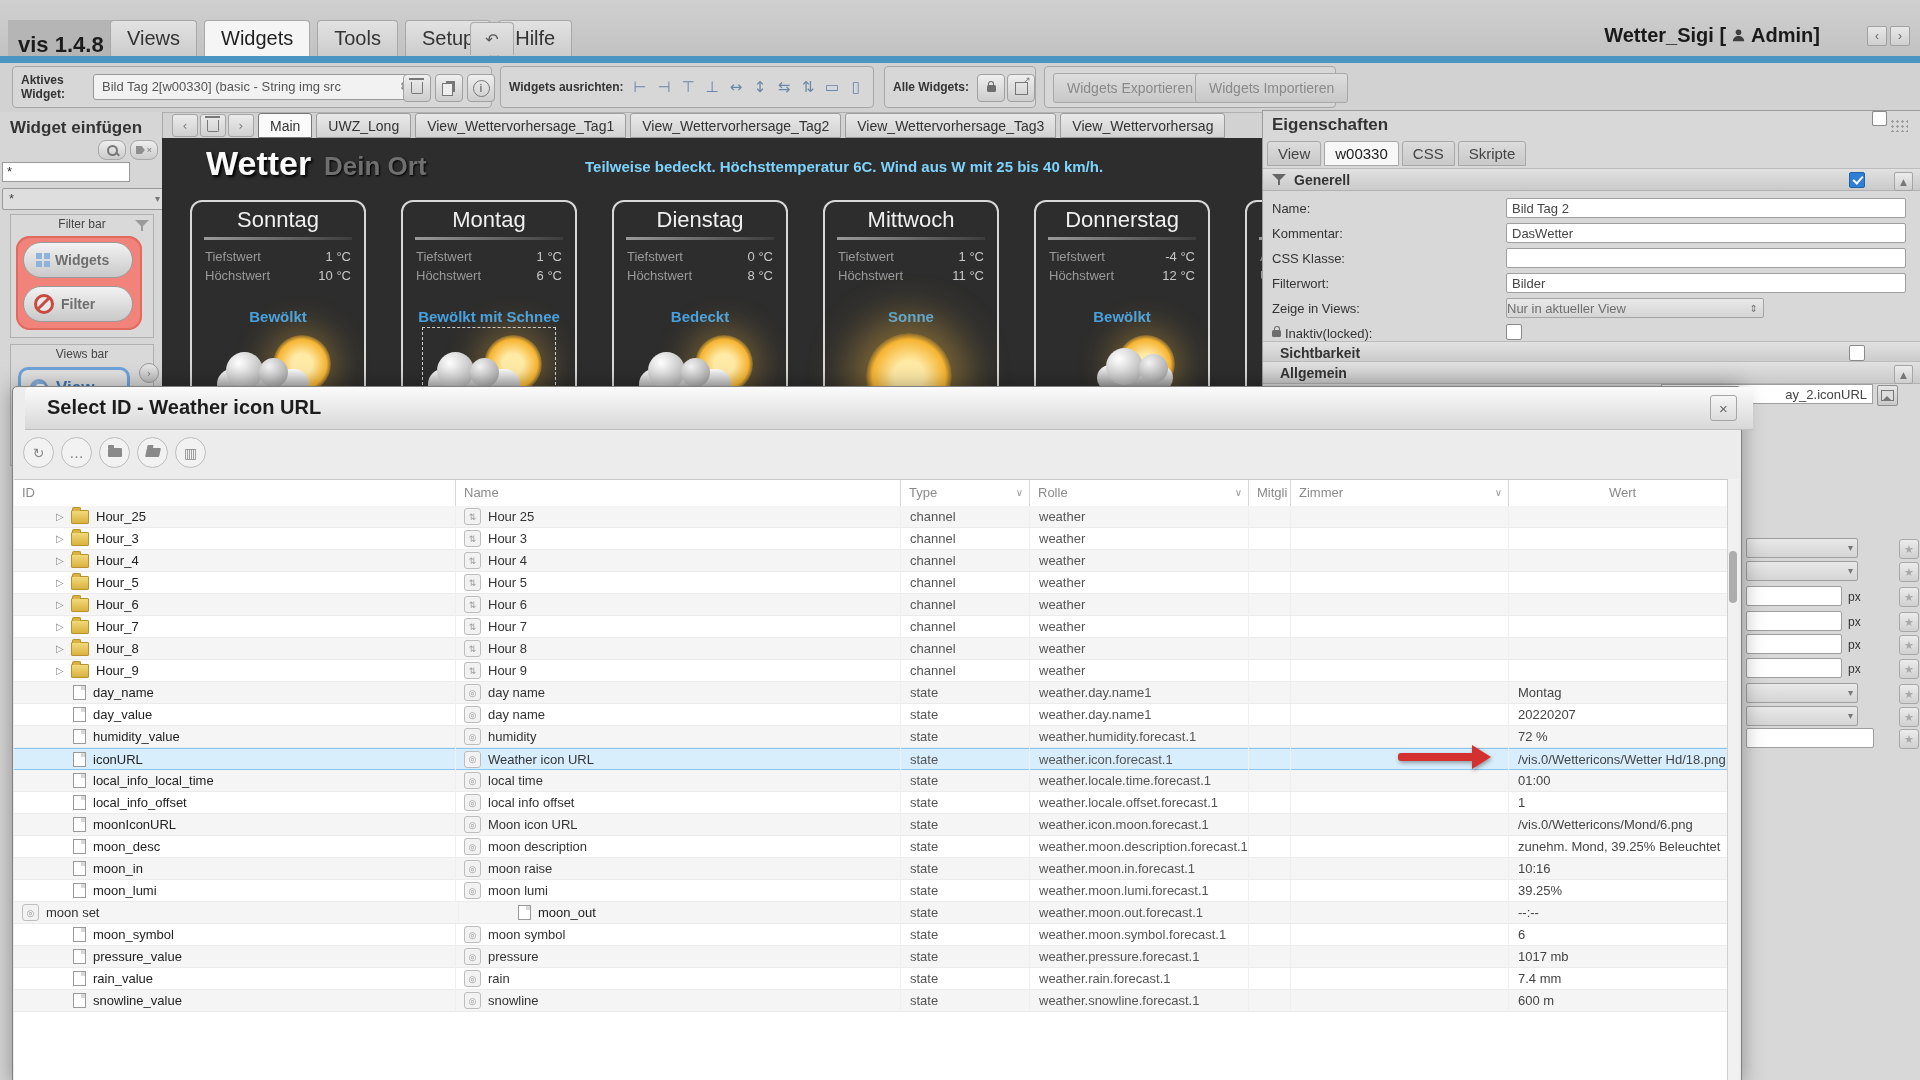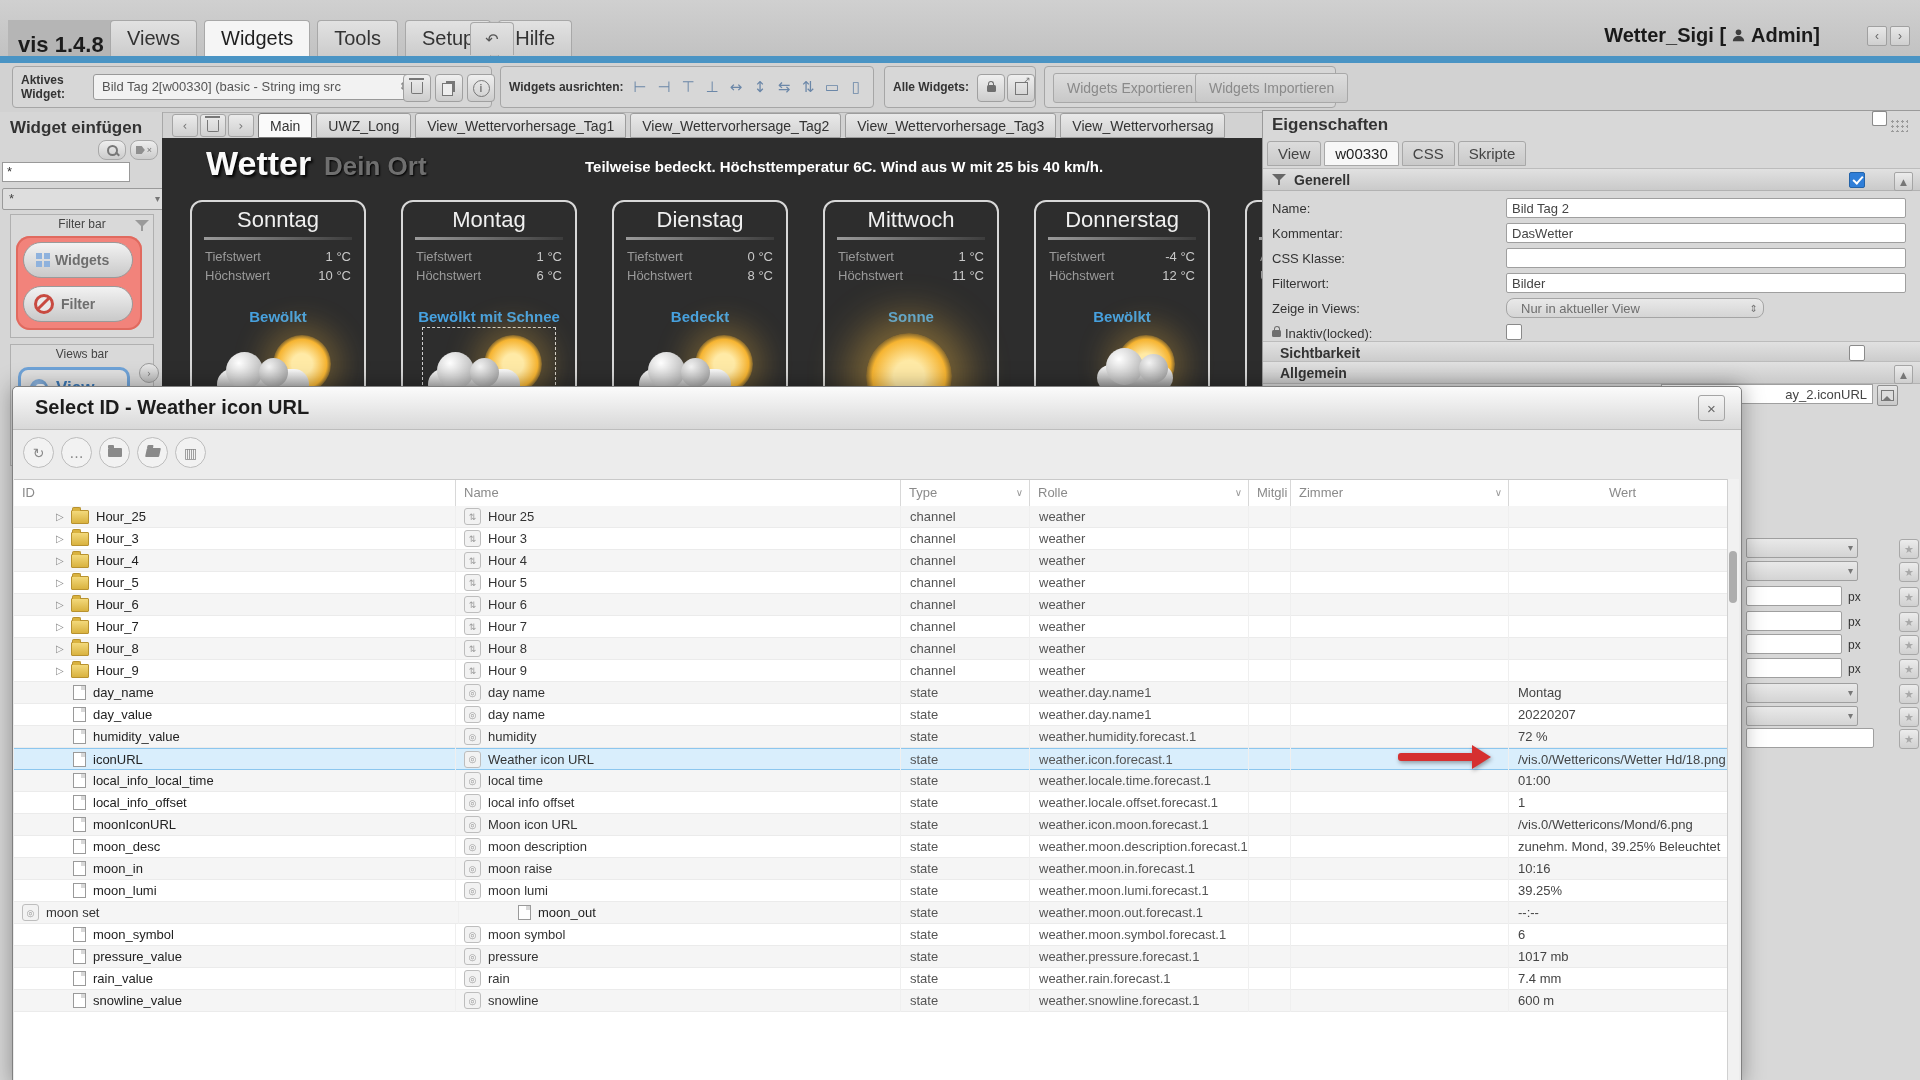--- a/index.html
+++ b/index.html
@@ -96,21 +96,21 @@
           background:linear-gradient(#ebebeb,#d0d0d0);color:#777;font-size:12px;display:flex;align-items:center;justify-content:center}
   #vtb1{left:10px}#vtb2{left:38px}#vtb3{left:66px}
   .vt-tabs{position:absolute;left:96px;top:1px;display:flex;gap:4px;width:1000px;overflow:hidden}
   .vt-tab{height:23px;padding:0 11px;background:linear-gradient(#e9e9e9,#d2d2d2);border:1px solid #9d9d9d;
           font-size:14px;color:#333;display:flex;align-items:center;border-radius:3px 3px 0 0;white-space:nowrap;flex:none}
   .vt-tab.active{background:#fafafa;border-color:#777}
   
   .weather{position:absolute;left:162px;top:138px;width:1100px;height:248px;background:#2d2d2d;overflow:hidden}
   .w-title{position:absolute;left:44px;top:6px;font-size:34px;font-weight:bold;color:#fafafa;text-shadow:2px 2px 3px #000}
   .w-sub{position:absolute;left:162px;top:13px;font-size:26px;font-weight:bold;color:#6f6f6f;text-shadow:1px 1px 2px #000}
-  .w-summary{position:absolute;left:423px;top:20px;font-size:15px;font-weight:bold;color:#ffffff}
+  .w-summary{position:absolute;left:423px;top:20px;font-size:15px;font-weight:bold;color:#7dd3fc}
   .cards{position:absolute;left:28px;top:62px;display:flex;gap:35px}
   .day-card{width:176px;height:240px;border:2px solid #d8d8d8;border-radius:12px;flex:none;position:relative;box-sizing:border-box}
   .dc-title{text-align:center;margin-top:5px;font-size:22px;color:#f0f0f0}
   .dc-divider{height:3px;margin:4px 12px 7px;background:linear-gradient(90deg,#9a9a9a,#3d3d3d)}
   .dc-row{display:flex;justify-content:space-between;padding:0 13px;font-size:13px;line-height:19px}
   .dc-row .lab{color:#9a9a9a}.dc-row .val{color:#c9c9c9}
   .dc-cond{text-align:center;color:#46a1e0;font-weight:bold;font-size:15px;margin-top:23px}
   .dc-cond2{text-align:center;color:#46a1e0;font-weight:bold;font-size:15px}
   .icon-zone{position:relative;width:126px;height:110px;margin:6px auto 0}
   .sun{position:absolute;right:10px;top:4px;width:58px;height:58px;border-radius:50%;
@@ -147,21 +147,21 @@
                      border-width:0 2px 2px 0;transform:rotate(42deg)}
   .sec-cb{position:absolute;right:56px;top:3px}
   .sec-arr{position:absolute;right:8px;top:3px;width:17px;height:17px;border:1px solid #a5a5a5;border-radius:2px;
            background:linear-gradient(#ececec,#cfcfcf);color:#777;font-size:9px;display:flex;align-items:center;justify-content:center}
   #p-fields{position:absolute;left:0;top:85px;width:658px}
   .p-row{position:relative;height:25px}
   .p-row .plab{position:absolute;left:9px;top:5px;font-size:13px;color:#333;display:flex;align-items:center;gap:4px}
   .p-row input.pin{position:absolute;left:243px;top:2px;width:400px;height:20px;background:#fff;border:1px solid #9f9f9f;
                    border-radius:2px;font-size:13px;color:#444;padding:0 5px;font-family:"Liberation Sans",sans-serif;box-sizing:border-box}
   .p-row .psel{position:absolute;left:243px;top:2px;width:258px;height:20px;background:linear-gradient(#e9e9e9,#d5d5d5);
-               border:1px solid #a5a5a5;border-radius:8px;font-size:13px;color:#6e6e6e;line-height:19px;padding:0 14px;box-sizing:border-box}
+               border:1px solid #a5a5a5;border-radius:2px;font-size:13px;color:#6e6e6e;line-height:19px;padding:0 0;box-sizing:border-box}
   .p-row .psel .spin{position:absolute;right:5px;top:0;font-size:10px;color:#777}
   .p-row .pcb{position:absolute;left:243px;top:3px}
   .p-row .psel,.p-row .pcb,.p-row input.pin{display:none}
   .p-row.k-input input.pin{display:block}.p-row.k-select .psel{display:block}.p-row.k-checkbox .pcb{display:block}
   .p-row .plab .mini-lock{display:none}.p-row.locked-row .plab .mini-lock{display:inline-block}
   #frag-icon-row{position:absolute;left:0;top:272px;width:658px;height:24px}
   #frag-icon-row input{position:absolute;left:398px;top:1px;width:212px;height:20px;border:1px solid #9f9f9f;background:#fff;
                        font-size:13px;color:#444;text-align:right;padding:0 5px;box-sizing:border-box;font-family:"Liberation Sans",sans-serif}
   #frag-icon-row .pickbtn{position:absolute;left:614px;top:2px;width:19px;height:19px;border:1px solid #8f8f8f;border-radius:2px;
                        background:linear-gradient(#e6e6e6,#c9c9c9);display:flex;align-items:center;justify-content:center}
@@ -179,21 +179,21 @@
   .frag-row.f-input .ctrl{width:128px;background:#fff}
   .frag-row .sfx{position:absolute;left:102px;top:4px;font-size:12px;color:#333}
   .frag-row .star{position:absolute;right:2px;top:1px;width:18px;height:18px;border:1px solid #a8a8a8;border-radius:3px;
                   background:linear-gradient(#ececec,#d0d0d0);color:#a9a9a9;font-size:11px;display:flex;align-items:center;justify-content:center}
   .frag-cb{position:absolute;left:609px;width:15px;height:15px}
   .frag-cb:nth-of-type(1){top:708px}.frag-cb:nth-of-type(2){top:735px}.frag-cb:nth-of-type(3){top:762px}
   .frag-cb:nth-of-type(4){top:792px}.frag-cb:nth-of-type(5){top:834px}
   
   .dialog{position:absolute;left:12px;top:386px;width:1730px;height:700px;background:#ececec;border:1px solid #808080;
           border-radius:5px 5px 0 0;box-shadow:0 0 22px rgba(0,0,0,.35);box-sizing:border-box}
-  .d-titlebar{position:absolute;left:0;top:0;width:100%;height:42px;background:linear-gradient(#fbfbfb,#d8d8d8);
+  .d-titlebar{position:absolute;left:12px;top:0;width:100%;height:42px;background:linear-gradient(#fbfbfb,#d8d8d8);
               border-bottom:1px solid #bdbdbd;border-radius:5px 5px 0 0}
   .d-title{position:absolute;left:22px;top:9px;font-size:20px;font-weight:bold;color:#1c1c1c}
   .d-close{position:absolute;right:16px;top:8px;width:25px;height:24px;border:1px solid #a5a5a5;border-radius:3px;
            background:linear-gradient(#f5f5f5,#dcdcdc);color:#666;font-size:15px;display:flex;align-items:center;justify-content:center}
   .d-tools{position:absolute;left:10px;top:50px;display:flex;gap:7px}
   .d-tool{width:29px;height:29px;border-radius:50%;border:1px solid #bdbdbd;background:#f2f2f2;color:#8a8a8a;
           display:flex;align-items:center;justify-content:center;font-size:14px;position:relative}
   .d-tool .fold{display:none;width:14px;height:9px;background:#8a8a8a;border-radius:1px;position:relative}
   .d-tool .fold::before{content:"";position:absolute;top:-3px;left:0;width:6px;height:3px;background:#8a8a8a;border-radius:1px 1px 0 0}
   .d-tool.collapse-folder-icon .fold,.d-tool.expand-folder-icon .fold{display:block}

